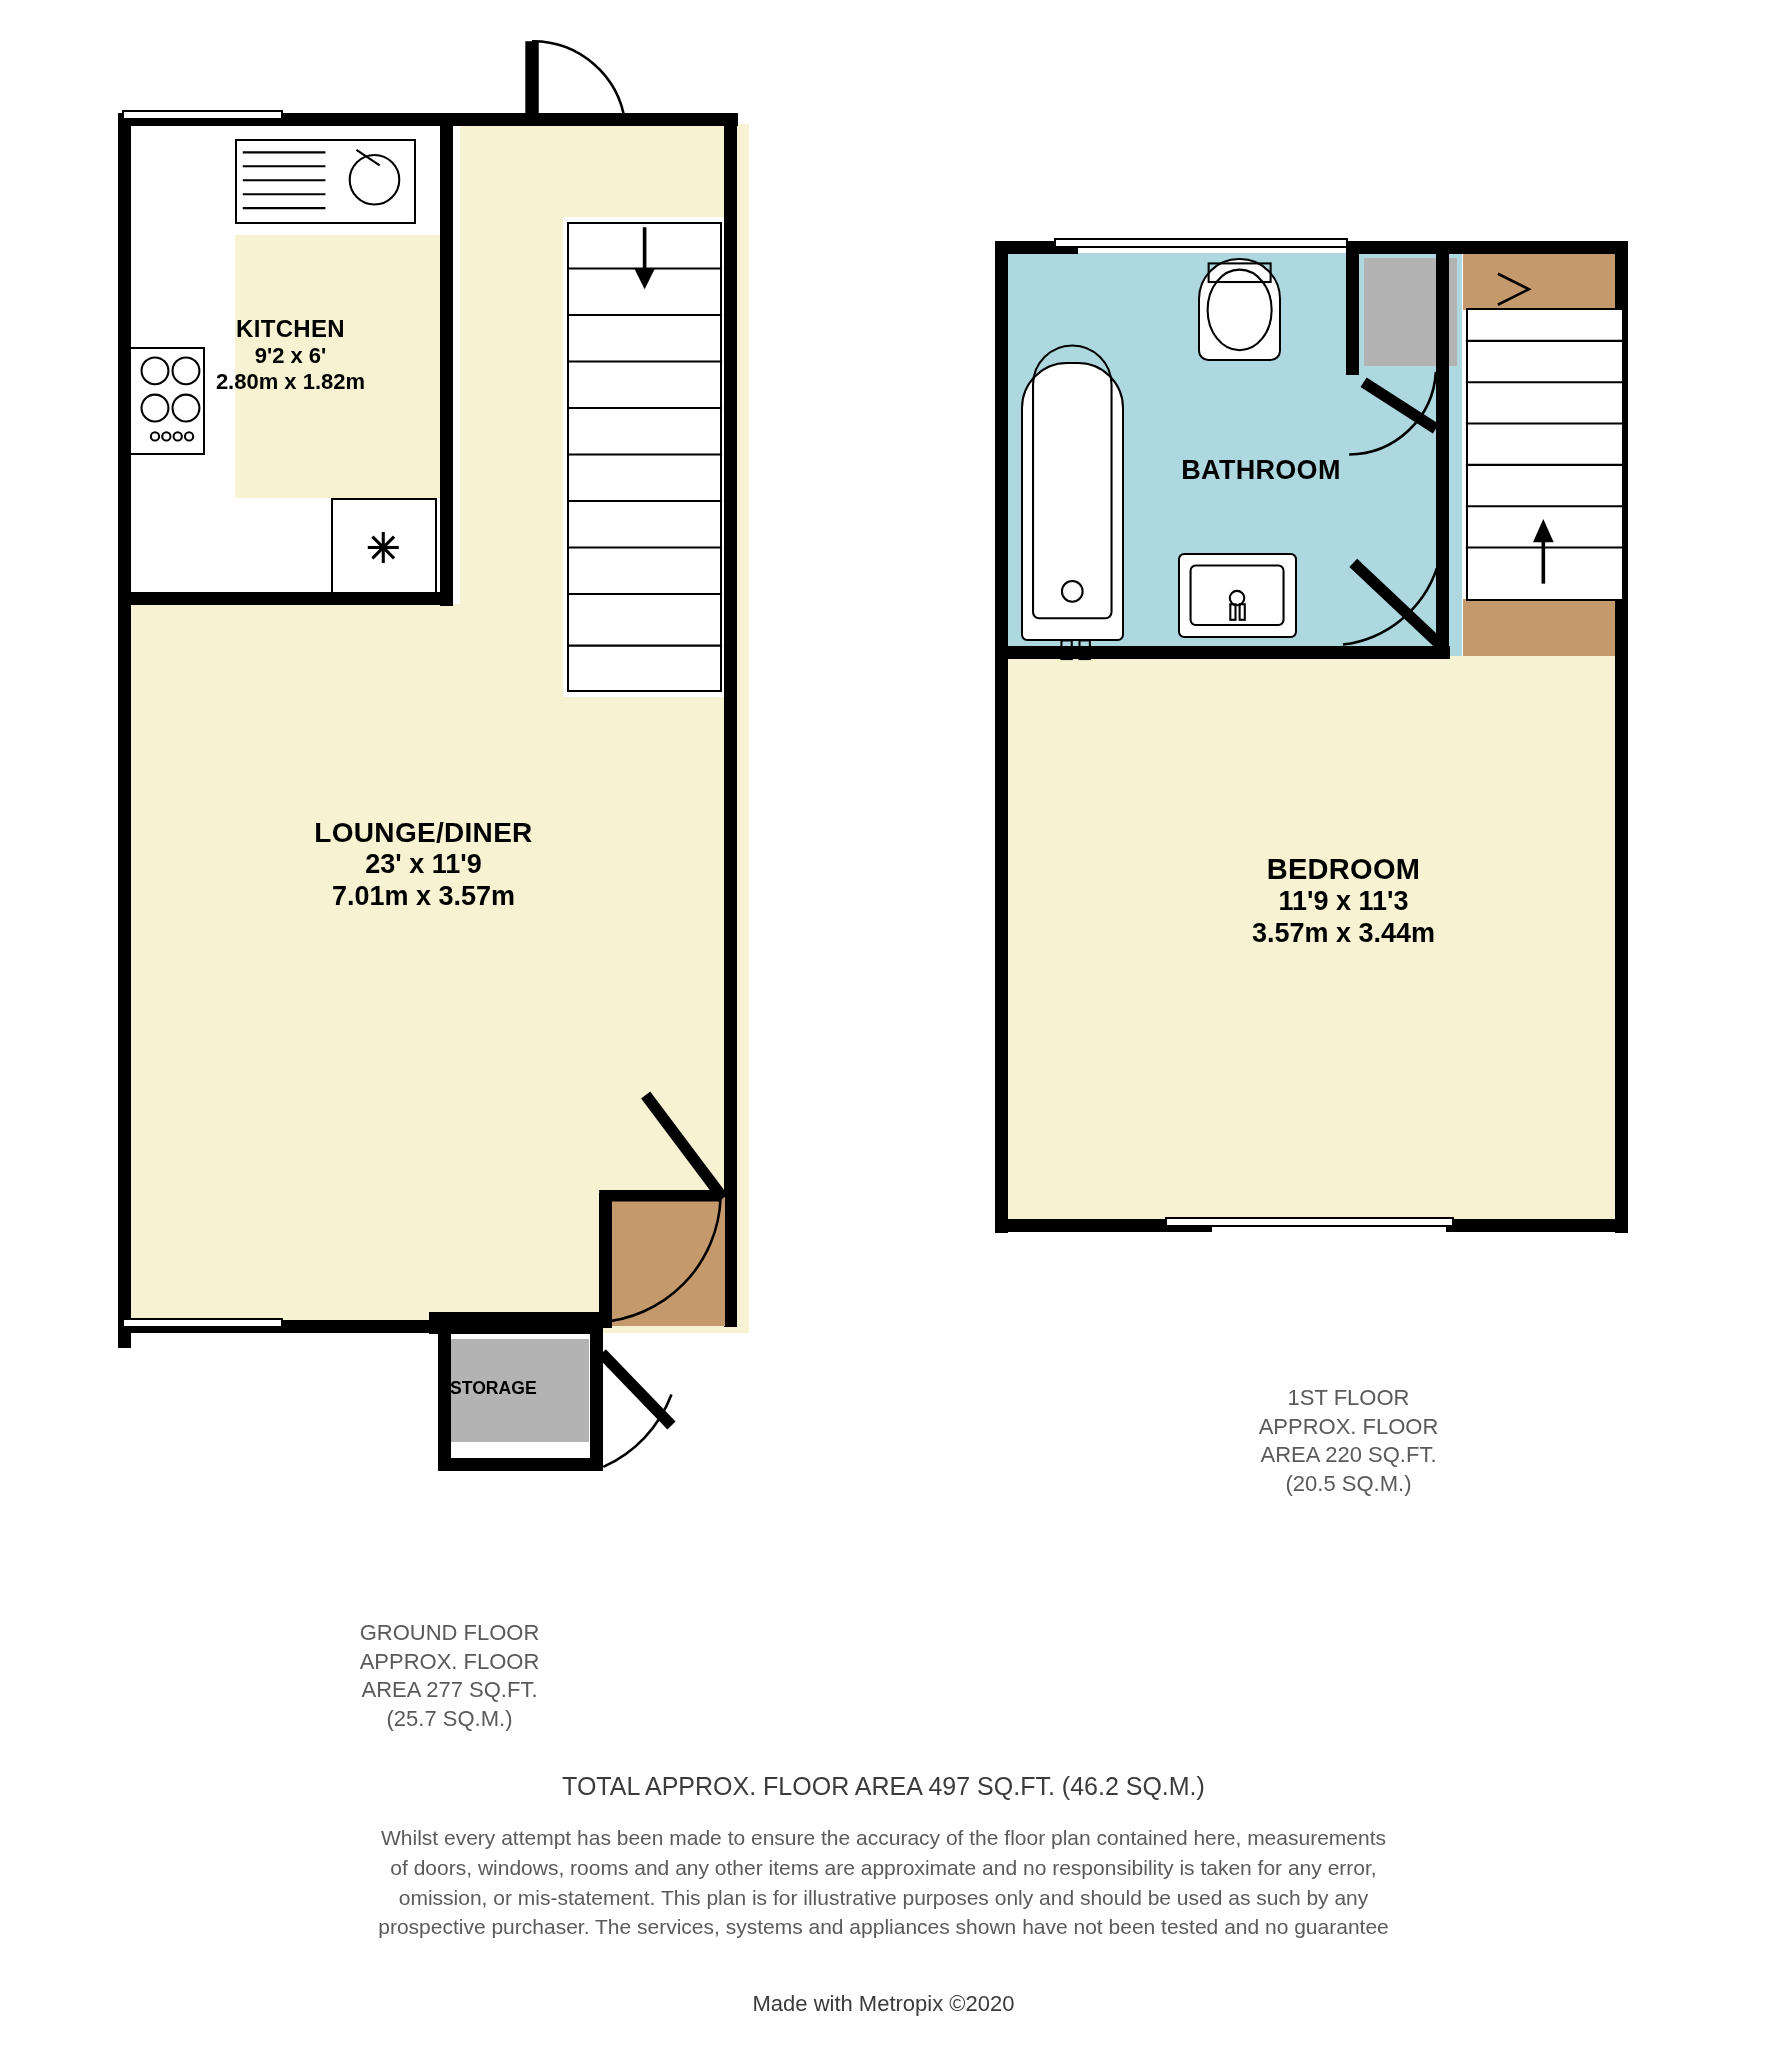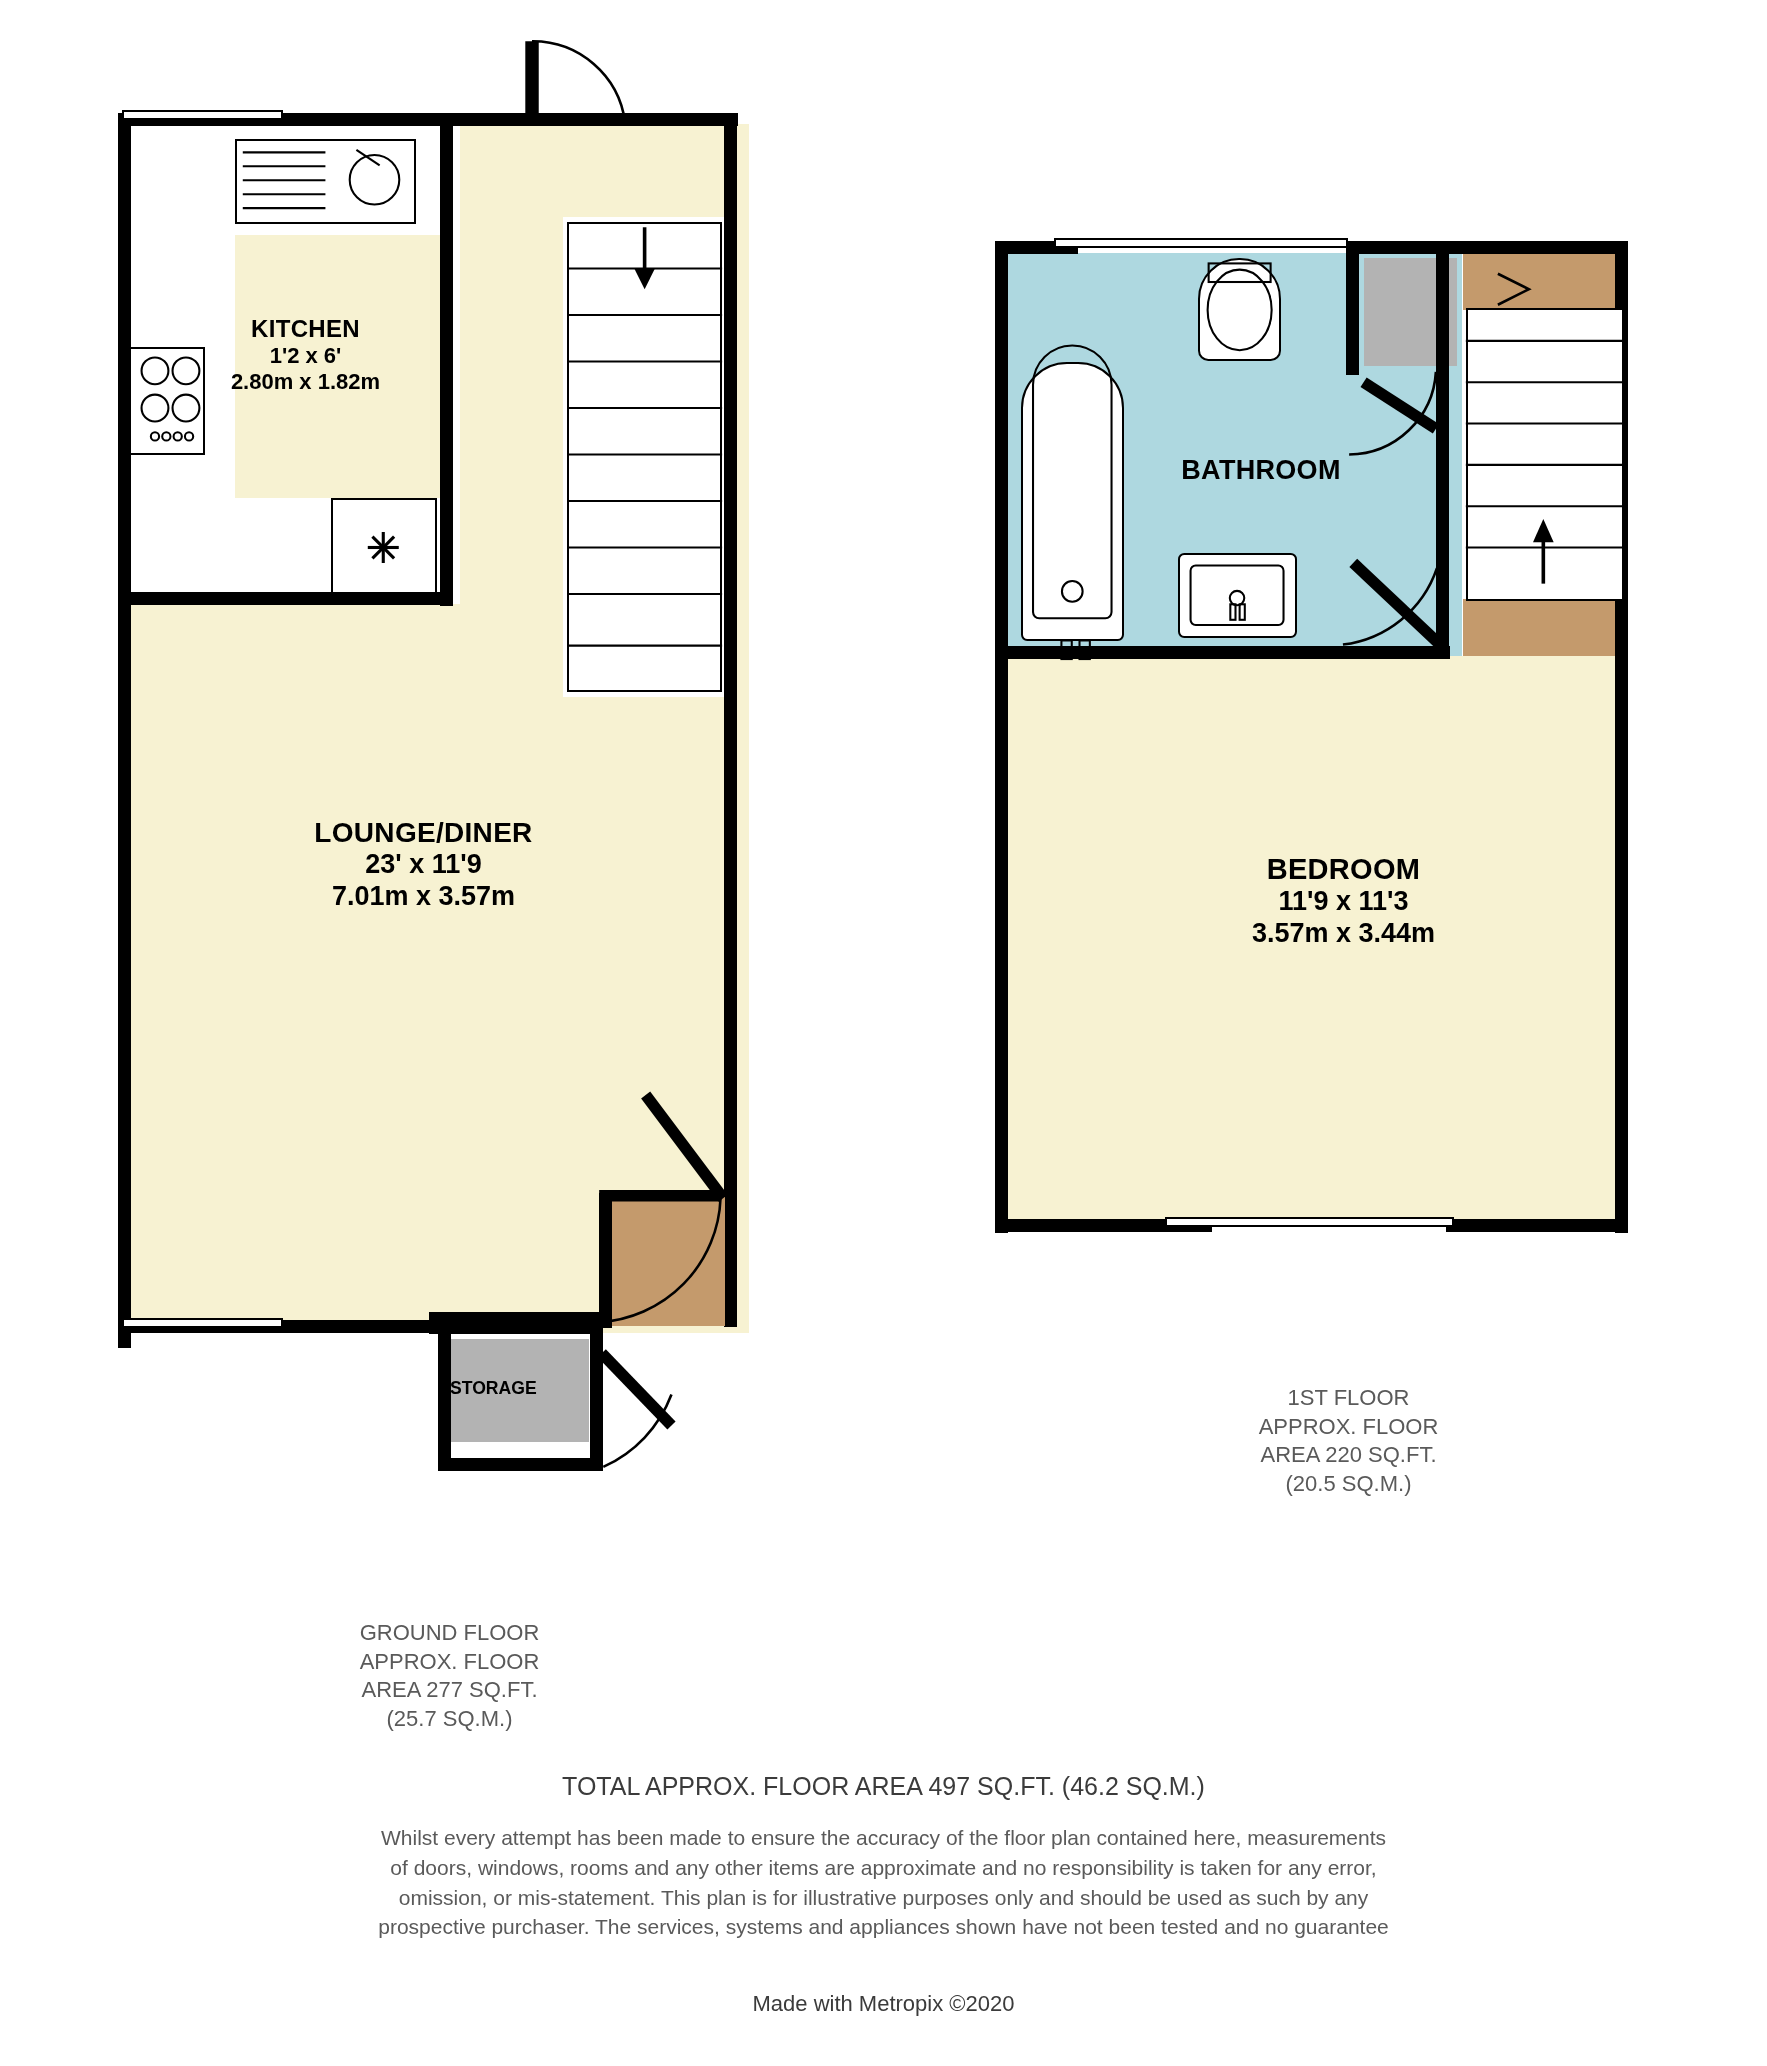--- a/index.html
+++ b/index.html
@@ -270,23 +270,23 @@
     </g>
 
     <g stroke="#000" stroke-width="4" fill="none">
       <rect x="2305" y="1095" width="180" height="115" rx="10"></rect>
       <circle cx="2395" cy="1158" r="14"></circle>
       <rect x="2382" y="1170" width="10" height="30"></rect>
       <rect x="2400" y="1170" width="10" height="30"></rect>
     </g>
   </svg>
 
-  <div class="label" style="left:143px; top:315px; width:325px;text-align:center;">
+  <div class="label" style="left:128px; top:315px; width:325px;text-align:center;">
     <span class="l1 room-title">KITCHEN</span>
-    <span class="l2 room-dims">1'2 x 6'</span>
+    <span class="l2 room-dims">9'2 x 6'</span>
     <span class="l3 room-dims">2.80m x 1.82m</span>
   </div>
 
   <div class="label" style="left:124px; top:816px; width:599px;">
     <span class="l1 room-title" style="font-size:28px;">LOUNGE/DINER</span>
     <span class="l2 room-dims" style="font-size:27px;">23' x 11'9</span>
     <span class="l3 room-dims" style="font-size:27px;">7.01m x 3.57m</span>
   </div>
 
   <div class="storage-label" style="left:450px; top:1378px; width:139px;">STORAGE</div>

